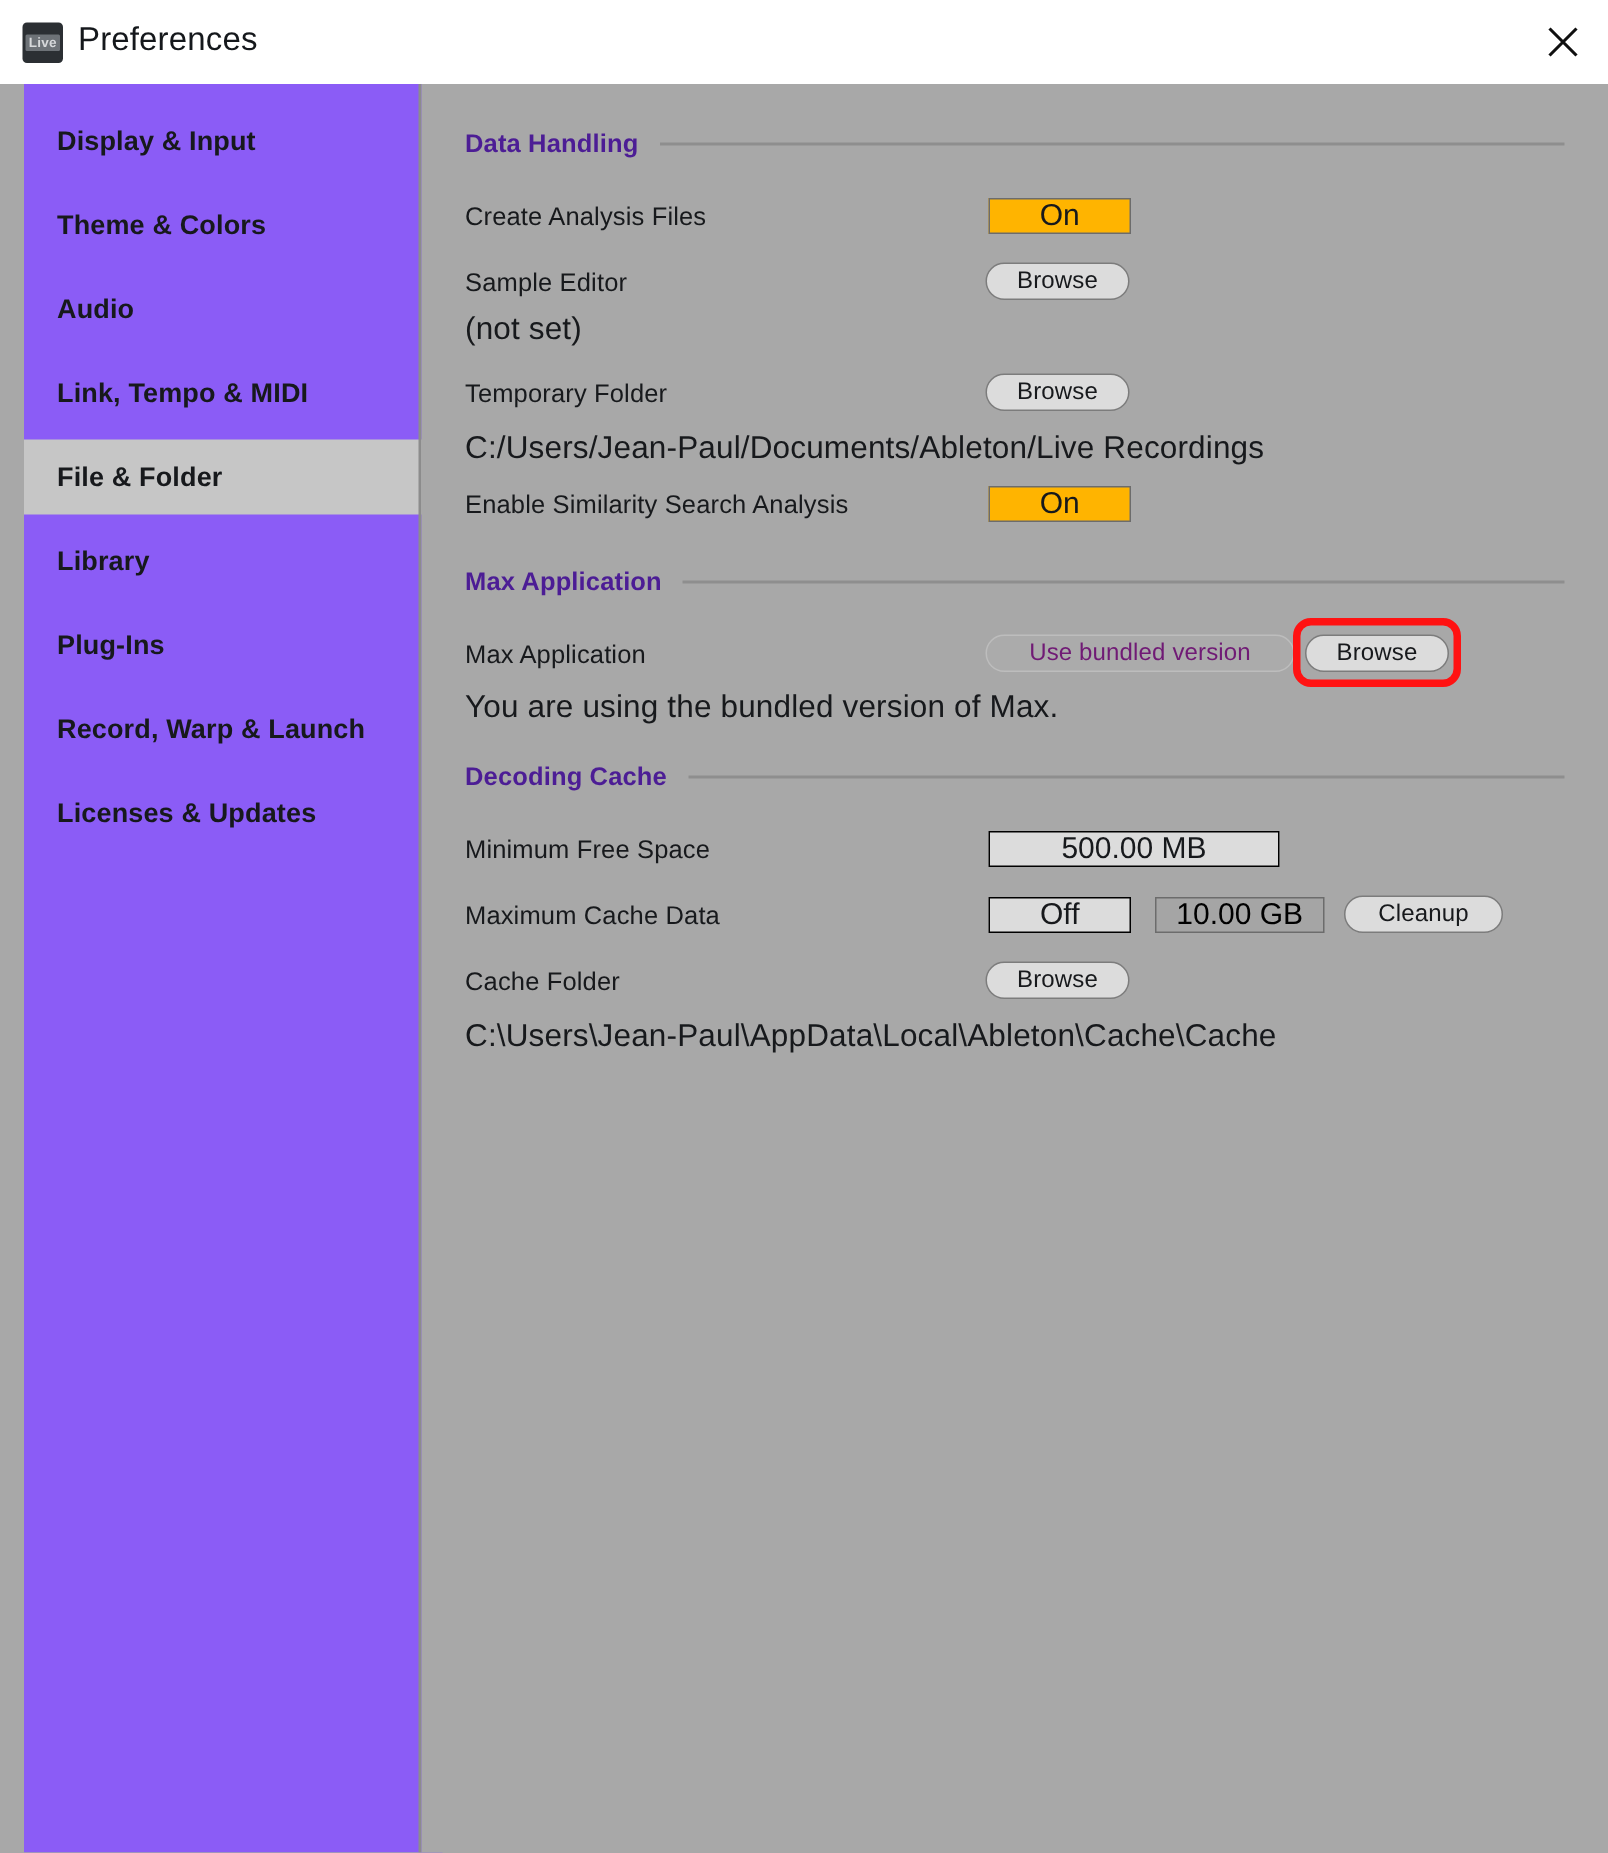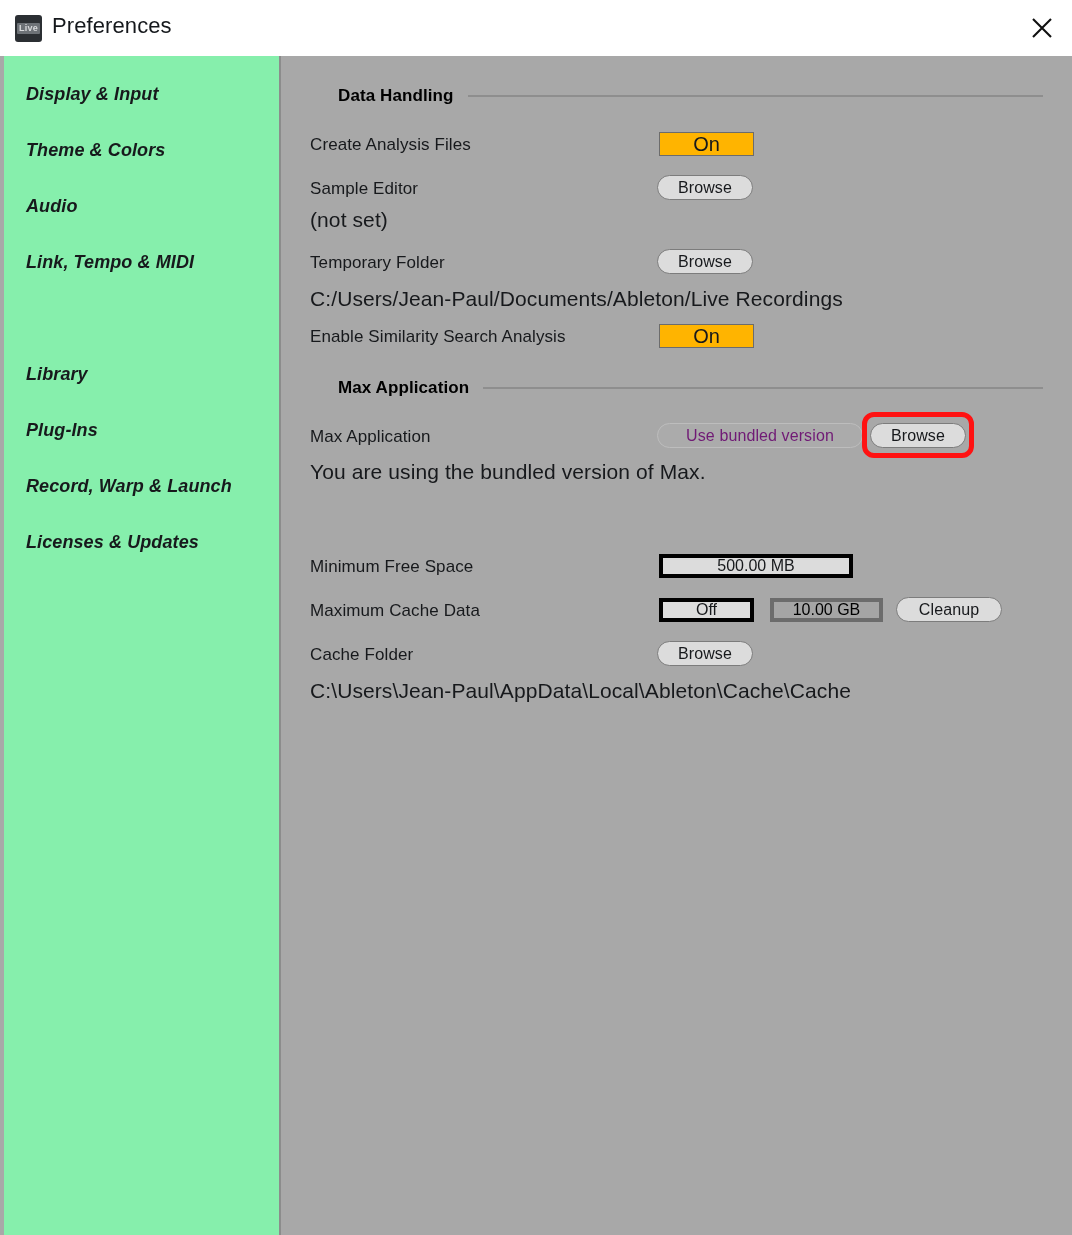--- a/index.html
+++ b/index.html
@@ -64,25 +64,24 @@
     display: flex;
     align-items: center;
     justify-content: center;
     cursor: pointer;
   }
   .close-btn svg { display: block; }
 
   
   .sidebar {
     position: absolute;
-    left: 4px; top: 56px;
+    left: 16px; top: 56px;
     width: 279px;
     height: 1179px;
-    background: #86efac;
-    font-style: italic;
+    background: #8b5cf6;
   }
   .sidebar-divider {
     position: absolute;
     left: 279px; top: 56px;
     width: 2px;
     height: 1179px;
     background: #8c8c8c;
   }
   .nav-item {
     position: absolute;
@@ -114,24 +113,23 @@
   .section-head {
     position: absolute;
     left: 29px;
     display: flex;
     align-items: center;
     width: 733px;
   }
   .section-head .label {
     font-size: 17px;
     font-weight: bold;
-    color: #000000;
+    color: #4c1d95;
     white-space: nowrap;
     letter-spacing: 0.1px;
-    margin-left: 28px;
   }
   .section-head .rule {
     flex: 1;
     height: 2px;
     background: #8e8e8e;
     margin-left: 14px;
   }
 
   .row-label {
     position: absolute;
@@ -183,25 +181,25 @@
     background: #ababab;
     border-color: #bdbdbd;
     color: #701a75;
     cursor: default;
   }
 
   .value-field {
     position: absolute;
     height: 24px;
     background: #dcdcdc;
-    border: 4px solid #000000;
-    display: flex;
-    align-items: center;
-    justify-content: center;
-    font-size: 16px;
+    border: 1px solid #000000;
+    display: flex;
+    align-items: center;
+    justify-content: center;
+    font-size: 20px;
     color: #17191c;
     cursor: text;
   }
   .value-field.dim {
     background: #a5a5a5;
     border-color: #6c6c6c;
     color: #000000;
   }
 
   
@@ -227,20 +225,21 @@
         <path d="M2 2 L20 20 M20 2 L2 20" stroke="#101010" stroke-width="2.1" fill="none"></path>
       </svg>
     </div>
   </div>
 
   <div class="sidebar">
     <div class="nav-item" style="top:13px">Display &amp; Input</div>
     <div class="nav-item" style="top:69px">Theme &amp; Colors</div>
     <div class="nav-item" style="top:125px">Audio</div>
     <div class="nav-item" style="top:181px">Link, Tempo &amp; MIDI</div>
+    <div class="nav-item selected" style="top:237px">File &amp; Folder</div>
     <div class="nav-item" style="top:293px">Library</div>
     <div class="nav-item" style="top:349px">Plug-Ins</div>
     <div class="nav-item" style="top:405px">Record, Warp &amp; Launch</div>
     <div class="nav-item" style="top:461px">Licenses &amp; Updates</div>
   </div>
   <div class="sidebar-divider"></div>
 
   <div class="main">
 
     <div class="section-head" style="top:30px">
@@ -268,20 +267,24 @@
       <div class="rule"></div>
     </div>
 
     <div class="row-label" style="top:371px">Max Application</div>
     <div class="pill-btn disabled" style="left:376px; top:367px; width:206px">Use bundled version</div>
     <div class="pill-btn" style="left:589px; top:367px; width:96px">Browse</div>
     <div class="highlight-ring" style="left:581px; top:356px; width:112px; height:46px"></div>
 
     <div class="path-text" style="top:404px">You are using the bundled version of Max.</div>
 
+    <div class="section-head" style="top:452px">
+      <div class="label">Decoding Cache</div>
+      <div class="rule"></div>
+    </div>
 
     <div class="row-label" style="top:501px">Minimum Free Space</div>
     <div class="value-field" style="left:378px; top:498px; width:194px">500.00 MB</div>
 
     <div class="row-label" style="top:545px">Maximum Cache Data</div>
     <div class="value-field" style="left:378px; top:542px; width:95px">Off</div>
     <div class="value-field dim" style="left:489px; top:542px; width:113px">10.00 GB</div>
     <div class="pill-btn" style="left:615px; top:541px; width:106px">Cleanup</div>
 
     <div class="row-label" style="top:589px">Cache Folder</div>

